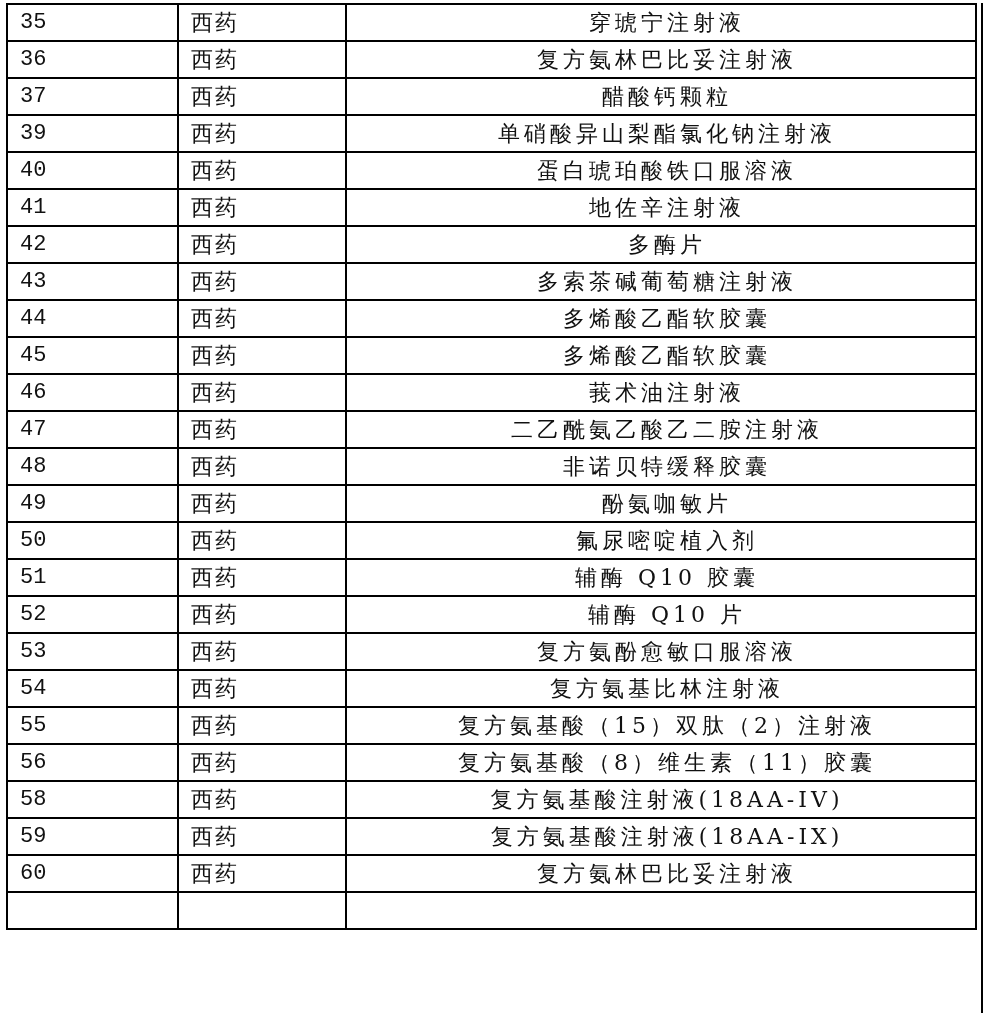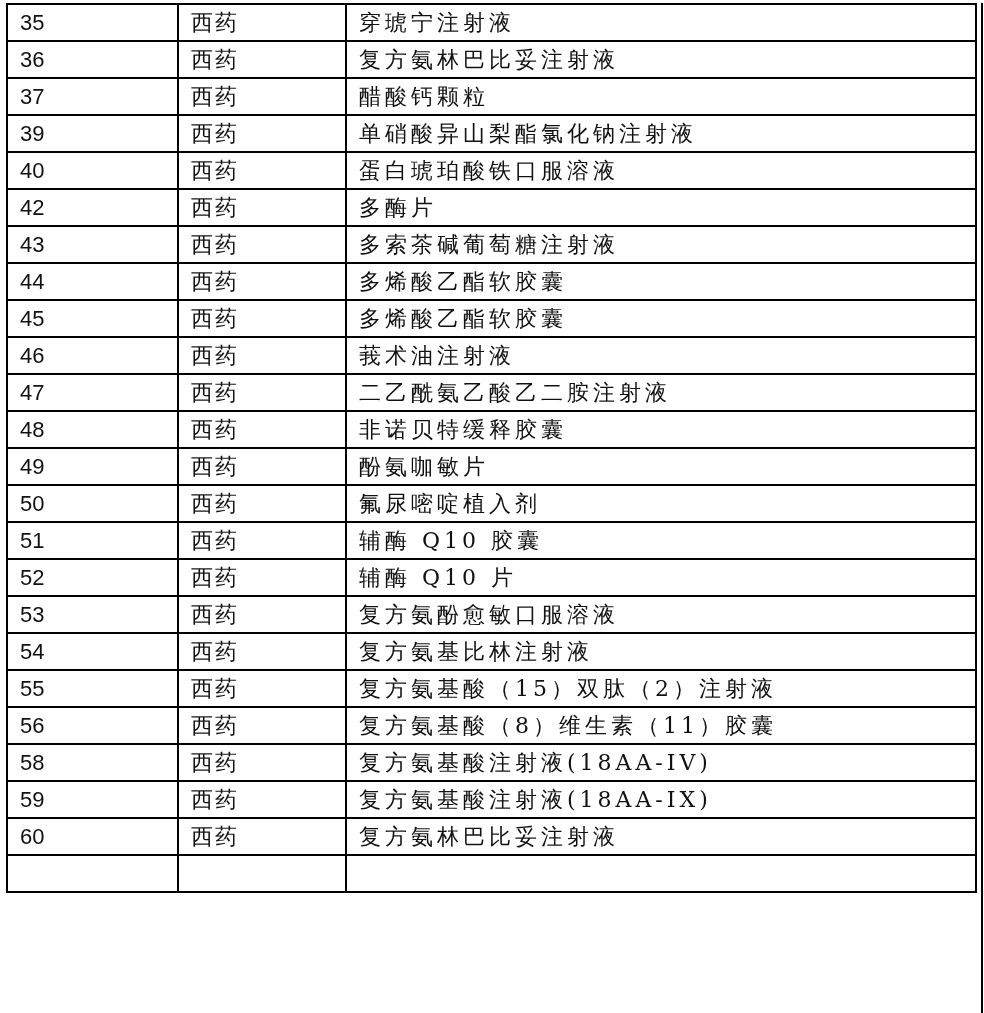--- a/index.html
+++ b/index.html
@@ -16,23 +16,23 @@
   table.drug-table td {
     border: 2px solid #000;
     height: 35px;
     padding: 0 0 0 12px;
     font-size: 22px;
     line-height: 35px;
     white-space: nowrap;
     overflow: hidden;
     vertical-align: middle;
   }
-  td.col-no { width: 157px; padding-left: 14px; font-family: Liberation Sans, sans-serif; font-size: 23px; }
+  td.col-no { width: 157px; padding-left: 14px; font-family: Liberation Mono, monospace; font-size: 23px; }
   td.col-cat { width: 154px; padding-left: 12px; letter-spacing: 2px; margin-top: 46px; }
-  td.col-name { letter-spacing: 4px; }
+  td.col-name { letter-spacing: 4px; text-align: center; }
   .right-edge {
     position: absolute; left: 981px; top: 3px; width: 2px; height: 1010px; background: #000;
   }
 </style>
 </head>
 <body>
 
 <div class="page">
   <table class="drug-table">
     <tbody id="table-body">
@@ -53,20 +53,25 @@
         </tr>
         <tr>
           <td class="col-no">39</td>
           <td class="col-cat">西药</td>
           <td class="col-name">单硝酸异山梨酯氯化钠注射液</td>
         </tr>
         <tr>
           <td class="col-no">40</td>
           <td class="col-cat">西药</td>
           <td class="col-name">蛋白琥珀酸铁口服溶液</td>
+        </tr>
+        <tr>
+          <td class="col-no">41</td>
+          <td class="col-cat">西药</td>
+          <td class="col-name">地佐辛注射液</td>
         </tr>
         <tr>
           <td class="col-no">42</td>
           <td class="col-cat">西药</td>
           <td class="col-name">多酶片</td>
         </tr>
         <tr>
           <td class="col-no">43</td>
           <td class="col-cat">西药</td>
           <td class="col-name">多索茶碱葡萄糖注射液</td>

